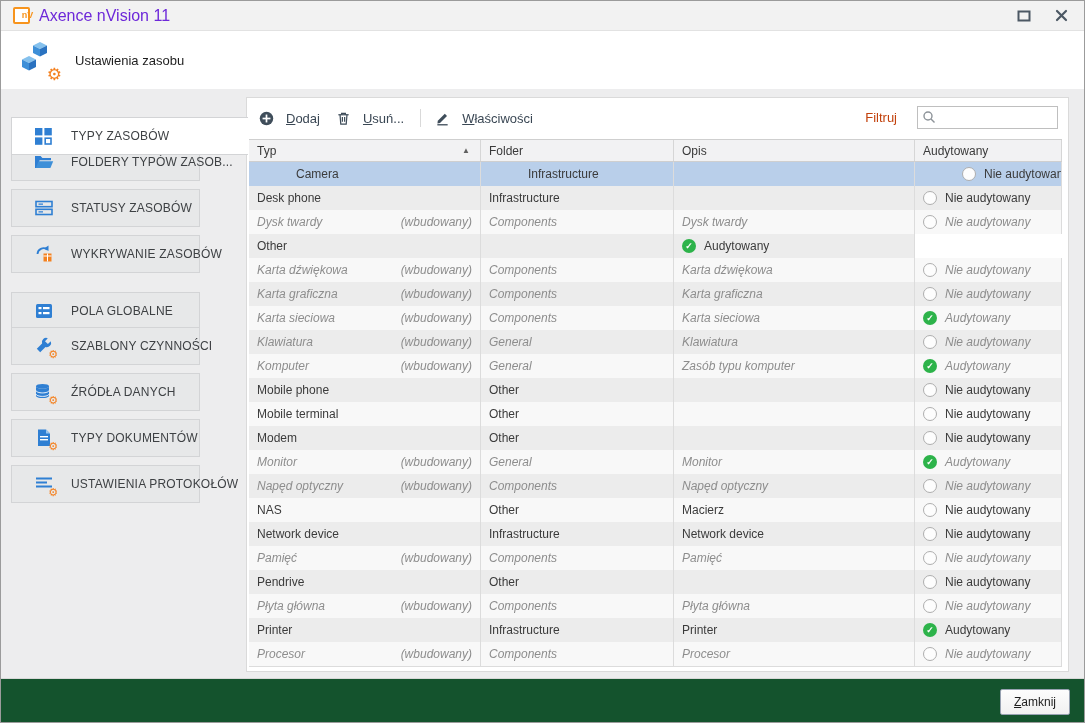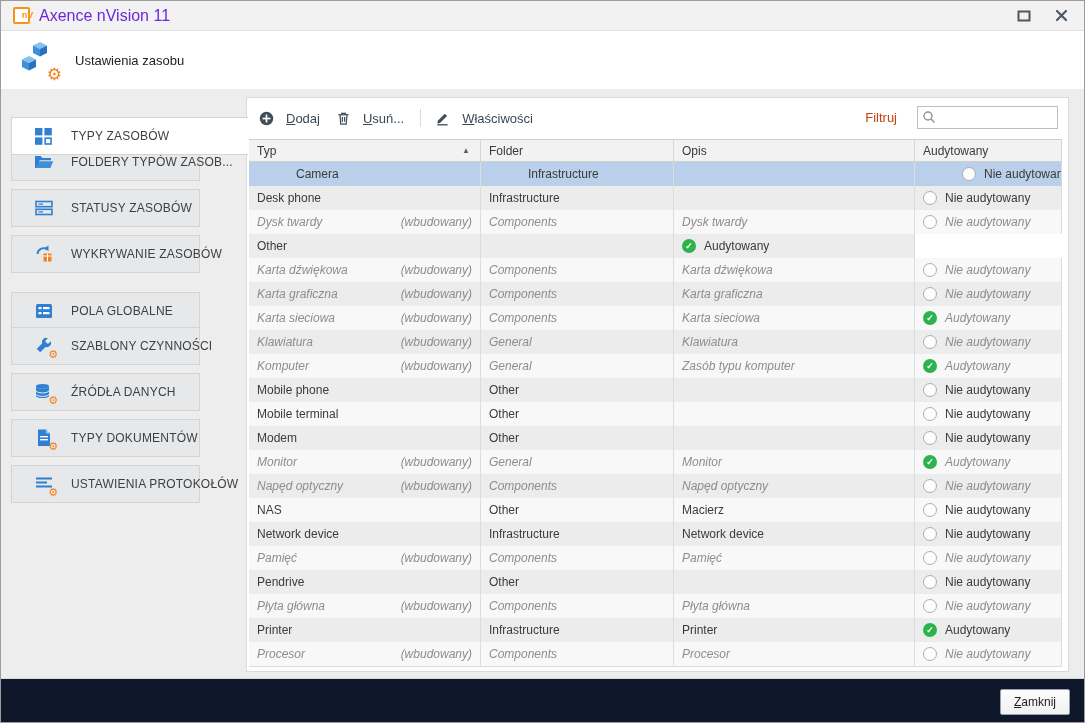--- a/index.html
+++ b/index.html
@@ -56,21 +56,21 @@
   .t-row:nth-child(odd) .cell{background:#f8f8f8;}
   .t-row.selected .cell{background:#b9cfea;padding-left:47px;}
   .t-row.builtin .cell{font-style:italic;color:#8d8d8d;}
   .typ-cell{justify-content:space-between;}
   .builtin-suffix{font-style:italic;color:#8d8d8d;}
   .radio{width:14px;height:14px;border-radius:50%;border:1px solid #aeaeae;background:#fdfdfd;
     flex:0 0 14px;margin-right:8px;display:flex;align-items:center;justify-content:center;}
   .radio.checked{border:none;background:#2db34a;color:#fff;font-size:9px;font-weight:bold;font-style:normal;}
   .t-bottom{border-top:1px solid #dcdcdc;}
   
-  .footer{position:absolute;left:0;right:0;top:677px;height:46px;background:#0f172a;border-top:1px solid #d8d8d8;padding-left:25px;}
+  .footer{position:absolute;left:0;right:0;top:677px;height:46px;background:#14532d;border-top:1px solid #d8d8d8;padding-left:25px;}
   .close-btn{position:absolute;right:14px;top:10px;width:70px;height:26px;background:linear-gradient(#fdfdfd,#f1f1f1);
     border:1px solid #97a1b1;border-radius:2px;font-size:12px;color:#1e1e1e;
     font-family:"Liberation Sans",sans-serif;cursor:pointer;}
   u{text-decoration:underline;}
 </style>
 </head>
 <body>
 
 <div class="window">
 

